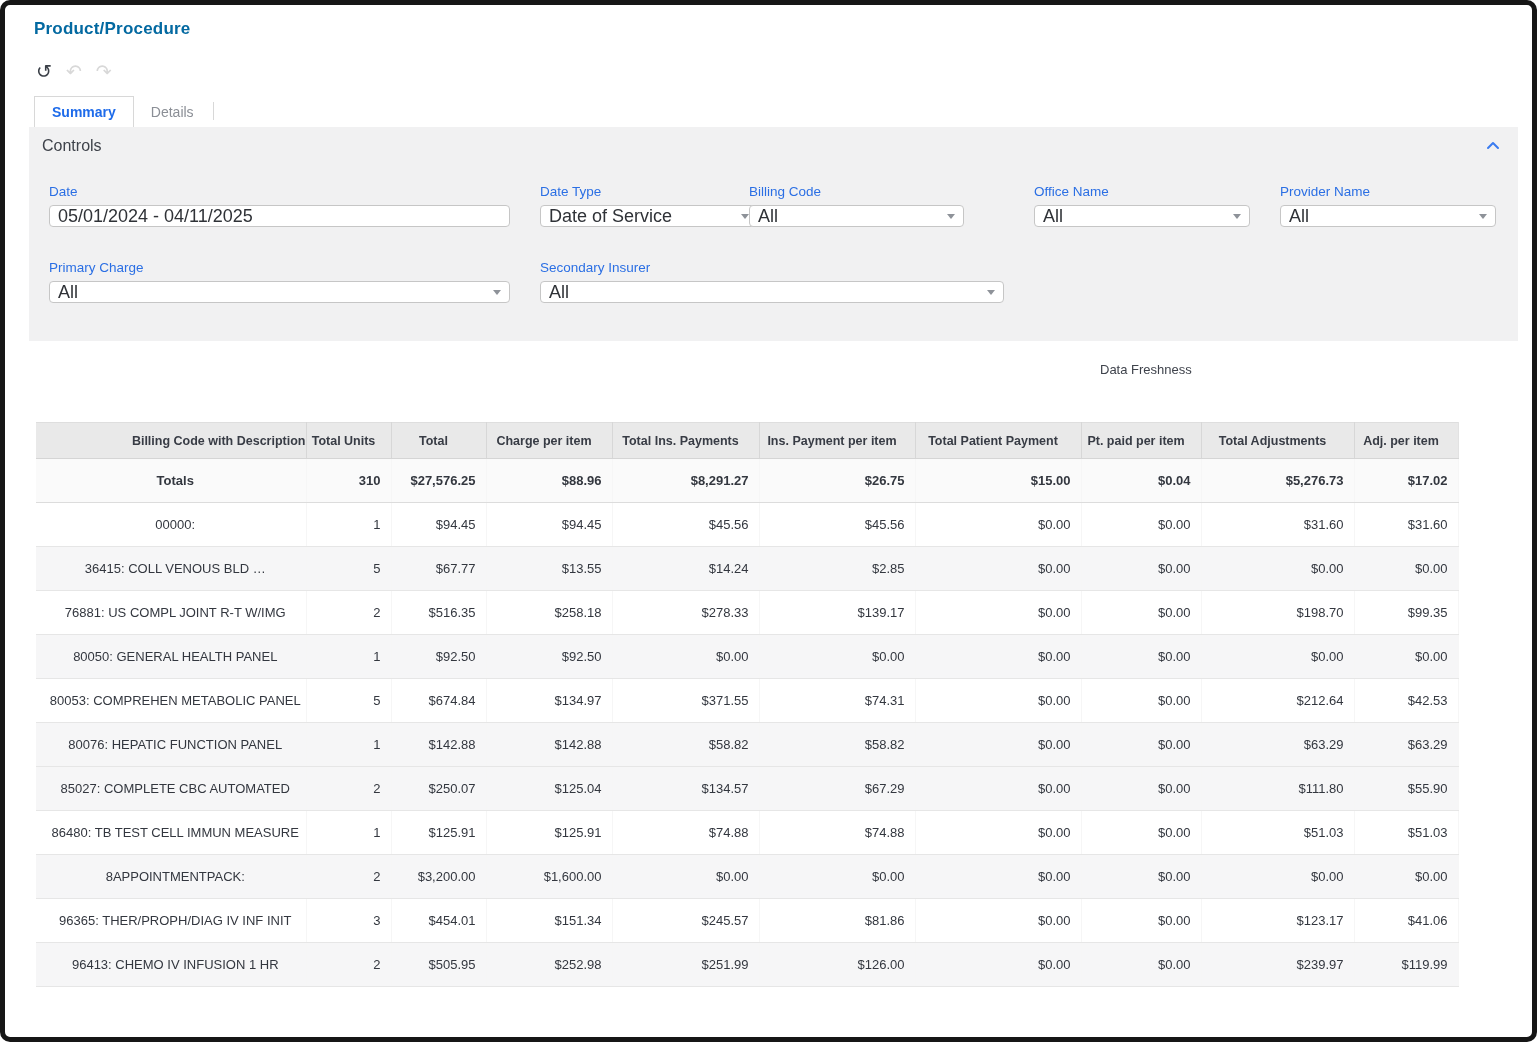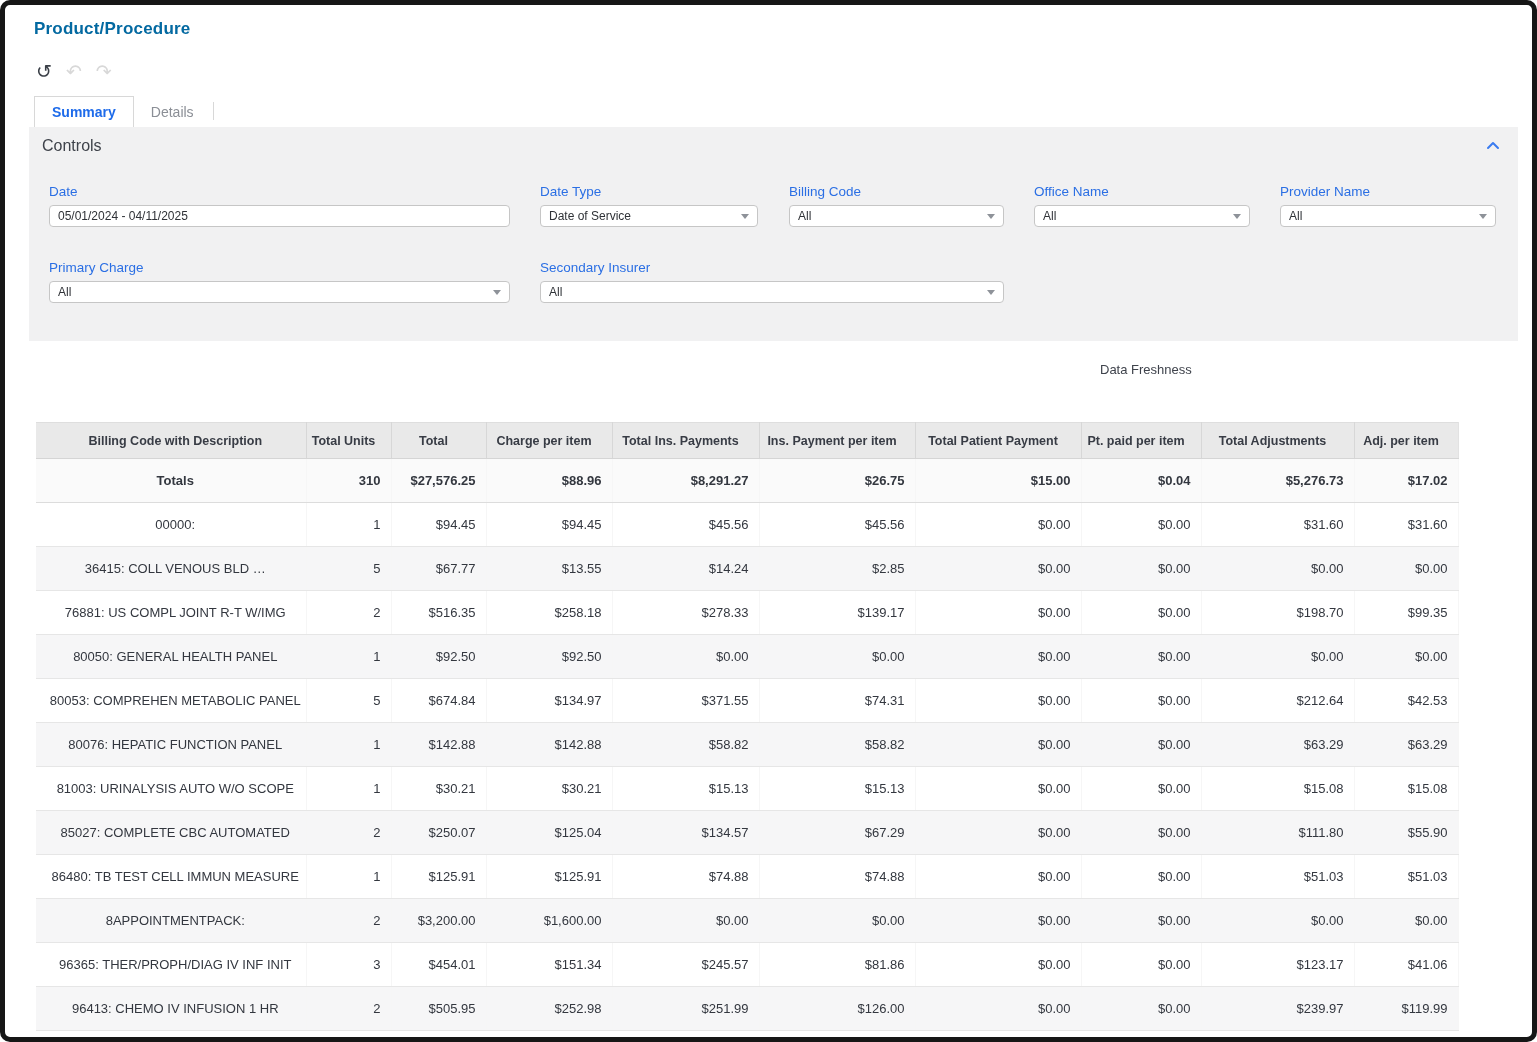--- a/index.html
+++ b/index.html
@@ -54,33 +54,33 @@
     position:absolute; left:13px; top:10px;
     font-size:16px; color:#3e424a;
   }
   .collapse-btn { position:absolute; right:17px; top:11px; cursor:pointer; }
 
   .field { position:absolute; }
   .field-label { font-size:13.5px; color:#2b6fe4; margin-bottom:6px; }
   .box {
     height:22px; border:1px solid #c6c6c6; border-radius:4px;
     background:#fff; display:flex; align-items:center;
-    padding:0 8px; font-size:12px; color:#2f3237; width:100%;
+    padding:0 8px; font-size:18px; color:#2f3237; width:100%;
   }
   input.box { outline:none; font-family:inherit; }
   .select-box { justify-content:space-between; cursor:pointer; }
   .caret {
     width:0; height:0; flex:0 0 auto; margin-left:6px;
     border-left:4.5px solid transparent;
     border-right:4.5px solid transparent;
     border-top:5px solid #8e9299;
   }
   .f-date      { left:20px;   top:57px;  width:461px; }
   .f-datetype  { left:511px;  top:57px;  width:218px; }
-  .f-billing   { left:760px;  top:57px;  width:215px; }
+  .f-billing   { left:720px;  top:57px;  width:215px; }
   .f-office    { left:1005px; top:57px;  width:216px; }
   .f-provider  { left:1251px; top:57px;  width:216px; }
   .f-primary   { left:20px;   top:133px; width:461px; }
   .f-secondary { left:511px;  top:133px; width:464px; }
 
   .freshness {
     position:absolute; left:1095px; top:357px;
     font-size:13px; color:#3f434c;
   }
 
@@ -95,21 +95,21 @@
     height:36px;
     background:#e9e9e9;
     font-weight:700; font-size:12.5px; color:#383c45;
     text-align:center; padding:0 10px 0 0;
     border-top:1px solid #dedede;
     border-bottom:1px solid #d5d5d5;
     border-right:1px solid #d7d7d7;
     white-space:nowrap; overflow:hidden;
     cursor:pointer;
   }
-  table.summary thead th:first-child { text-align:center; padding:0 0 0 9px; }
+  table.summary thead th:first-child { text-align:right; padding:0 0 0 9px; }
   table.summary thead th:last-child { border-right:1px solid #e2e2e2; }
   table.summary td {
     height:44px;
     text-align:right; padding:0 10px 0 0;
     border-bottom:1px solid #e6e6e6;
     border-right:1px solid rgba(0,0,0,0.035);
     white-space:nowrap; overflow:hidden;
   }
   table.summary td:first-child { text-align:center; padding:0 0 0 9px; }
   table.summary tr.totals td {
@@ -310,32 +310,20 @@
           <td>1</td>
           <td>$142.88</td>
           <td>$142.88</td>
           <td>$58.82</td>
           <td>$58.82</td>
           <td>$0.00</td>
           <td>$0.00</td>
           <td>$63.29</td>
           <td>$63.29</td>
         </tr>
-        <tr>
-          <td>81003: URINALYSIS AUTO W/O SCOPE</td>
-          <td>1</td>
-          <td>$30.21</td>
-          <td>$30.21</td>
-          <td>$15.13</td>
-          <td>$15.13</td>
-          <td>$0.00</td>
-          <td>$0.00</td>
-          <td>$15.08</td>
-          <td>$15.08</td>
-        </tr>
         <tr class="alt">
           <td>85027: COMPLETE CBC AUTOMATED</td>
           <td>2</td>
           <td>$250.07</td>
           <td>$125.04</td>
           <td>$134.57</td>
           <td>$67.29</td>
           <td>$0.00</td>
           <td>$0.00</td>
           <td>$111.80</td>

